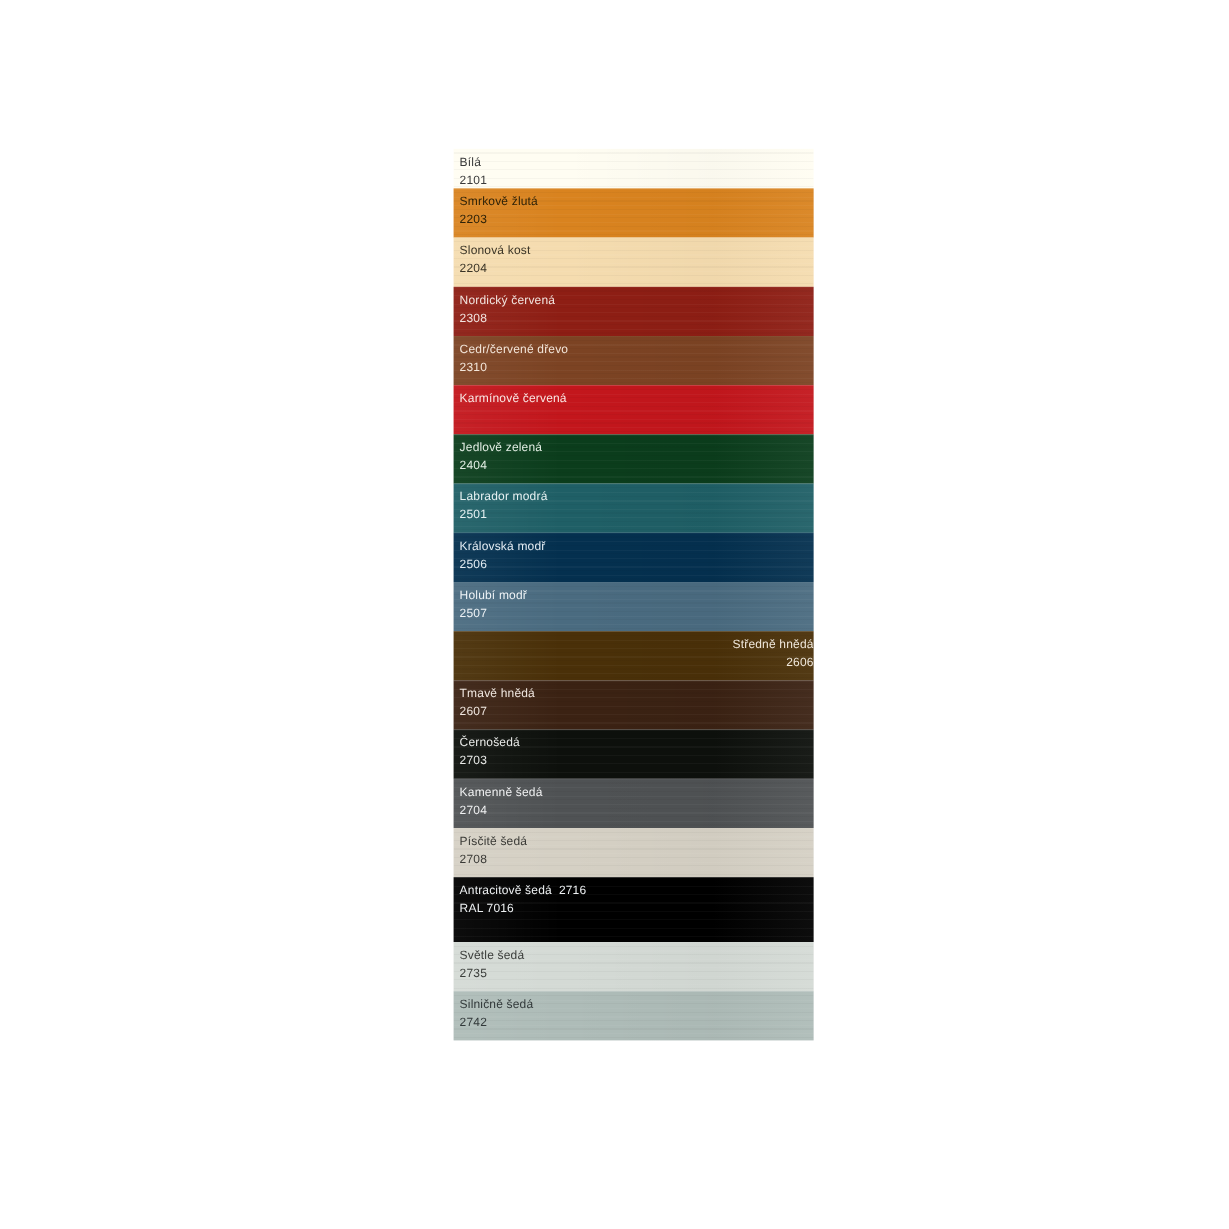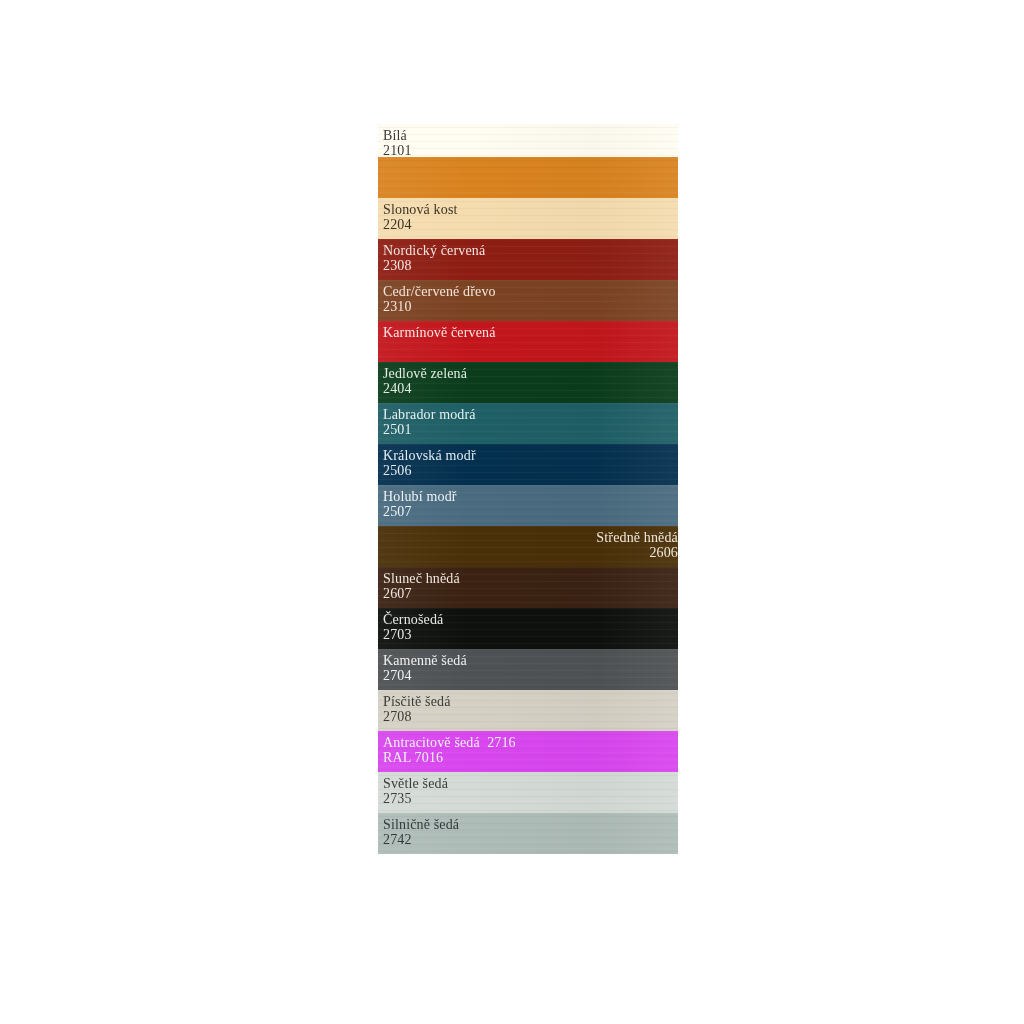--- a/index.html
+++ b/index.html
@@ -54,41 +54,41 @@
         rgba(255,255,255,0.05) 0%,
         rgba(255,255,255,0.00) 30%,
         rgba(0,0,0,0.02) 72%,
         rgba(255,255,255,0.05) 100%);
   }
   .swatch-label {
     position: relative;
     z-index: 2;
     padding: 5px 0 0 5px;
     line-height: 14.5px;
-    font-size: 14px;
+    font-size: 10px;
     letter-spacing: 0.15px;
     white-space: pre;
-    font-family: Liberation Serif, serif;
   }
   .swatch-name,
   .swatch-code {
     display: block;
   }
 </style>
 </head>
 <body>
 
 <div id="page">
   <div id="swatch-chart">
       <div class="swatch-row" style="background: rgb(255, 253, 242); height: 33px;">
         <div class="swatch-texture"></div>
         <div class="swatch-label" style="color: rgb(58, 58, 58);"><span class="swatch-name">Bílá</span><span class="swatch-code">2101</span></div>
       </div>
       <div class="swatch-row" style="background: rgb(217, 131, 31); height: 41px;">
         <div class="swatch-texture"></div>
+        <div class="swatch-label" style="color: rgb(46, 34, 8);"><span class="swatch-name">Smrkově žlutá</span><span class="swatch-code">2203</span></div>
       </div>
       <div class="swatch-row" style="background: rgb(245, 220, 175); height: 41px;">
         <div class="swatch-texture"></div>
         <div class="swatch-label" style="color: rgb(58, 52, 38);"><span class="swatch-name">Slonová kost</span><span class="swatch-code">2204</span></div>
       </div>
       <div class="swatch-row" style="background: rgb(142, 30, 20); height: 41px;">
         <div class="swatch-texture"></div>
         <div class="swatch-label" style="color: rgb(242, 228, 223);"><span class="swatch-name">Nordický červená</span><span class="swatch-code">2308</span></div>
       </div>
       <div class="swatch-row" style="background: rgb(124, 67, 35); height: 41px;">
@@ -114,35 +114,35 @@
       <div class="swatch-row" style="background: rgb(74, 107, 128); height: 41px;">
         <div class="swatch-texture"></div>
         <div class="swatch-label" style="color: rgb(238, 243, 246);"><span class="swatch-name">Holubí modř</span><span class="swatch-code">2507</span></div>
       </div>
       <div class="swatch-row" style="background: rgb(74, 48, 8); height: 41px; text-align: right;">
         <div class="swatch-texture"></div>
         <div class="swatch-label" style="color: rgb(240, 232, 220);"><span class="swatch-name">Středně hnědá</span><span class="swatch-code">2606</span></div>
       </div>
       <div class="swatch-row" style="background: rgb(59, 34, 19); height: 41px;">
         <div class="swatch-texture"></div>
-        <div class="swatch-label" style="color: rgb(240, 231, 224);"><span class="swatch-name">Sluneč hnědá</span><span class="swatch-code">2607</span></div>
+        <div class="swatch-label" style="color: rgb(240, 231, 224);"><span class="swatch-name">Tmavě hnědá</span><span class="swatch-code">2607</span></div>
       </div>
       <div class="swatch-row" style="background: rgb(13, 16, 12); height: 41px;">
         <div class="swatch-texture"></div>
         <div class="swatch-label" style="color: rgb(233, 234, 232);"><span class="swatch-name">Černošedá</span><span class="swatch-code">2703</span></div>
       </div>
       <div class="swatch-row" style="background: rgb(79, 82, 84); height: 41px;">
         <div class="swatch-texture"></div>
         <div class="swatch-label" style="color: rgb(240, 241, 242);"><span class="swatch-name">Kamenně šedá</span><span class="swatch-code">2704</span></div>
       </div>
       <div class="swatch-row" style="background: rgb(213, 208, 196); height: 41px;">
         <div class="swatch-texture"></div>
         <div class="swatch-label" style="color: rgb(58, 58, 54);"><span class="swatch-name">Písčitě šedá</span><span class="swatch-code">2708</span></div>
       </div>
-      <div class="swatch-row" style="background: #d946ef; height: 41px;">
+      <div class="swatch-row" style="background: #000000; height: 54px;">
         <div class="swatch-texture"></div>
         <div class="swatch-label" style="color: rgb(238, 241, 243);"><span class="swatch-name">Antracitově šedá  2716</span><span class="swatch-code">RAL 7016</span></div>
       </div>
       <div class="swatch-row" style="background: rgb(212, 218, 213); height: 41px;">
         <div class="swatch-texture"></div>
         <div class="swatch-label" style="color: rgb(58, 61, 58);"><span class="swatch-name">Světle šedá</span><span class="swatch-code">2735</span></div>
       </div>
       <div class="swatch-row" style="background: rgb(174, 188, 184); height: 41px;">
         <div class="swatch-texture"></div>
         <div class="swatch-label" style="color: rgb(50, 57, 58);"><span class="swatch-name">Silničně šedá</span><span class="swatch-code">2742</span></div>

